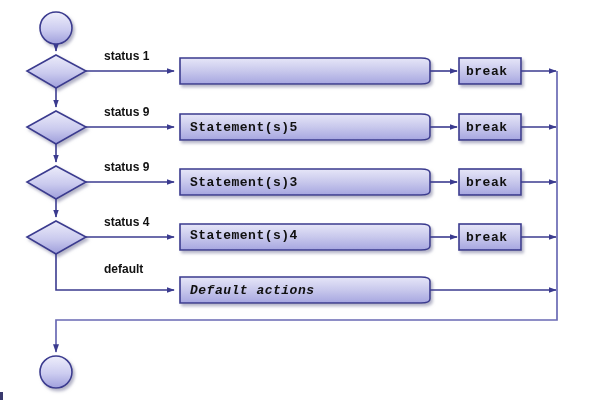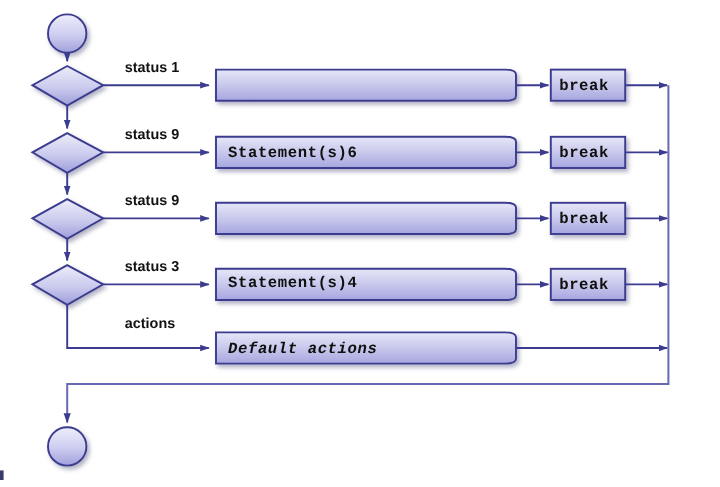--- a/index.html
+++ b/index.html
@@ -133,24 +133,25 @@
     <line x1="430" y1="290" x2="556" y2="290" stroke="#3b3b8f" stroke-width="1.6" marker-end="url(#arrow)"></line>
 
     <path d="M 557 71 L 557 320 L 56 320 L 56 352" fill="none" stroke="#6a6ab4" stroke-width="1.7" marker-end="url(#arrow)"></path>
 
     <circle cx="56" cy="372" r="16" fill="url(#gradCircle)" stroke="#3b3b8f" stroke-width="1.6" filter="url(#softShadow)"></circle>
   </svg>
 
   <div class="edge-label" style="left:104px; top:49px;">status 1</div>
   <div class="edge-label" style="left:104px; top:105px;">status 9</div>
   <div class="edge-label" style="left:104px; top:160px;">status 9</div>
-  <div class="edge-label" style="left:104px; top:215px;">status 3</div>
-  <div class="edge-label" style="left:104px; top:262px;">actions</div>
+  <div class="edge-label" style="left:104px; top:215px;">status 4</div>
+  <div class="edge-label" style="left:104px; top:262px;">default</div>
 
-  <div class="node-label" style="left:190px; top:120px;">Statement(s)6</div>
+  <div class="node-label" style="left:190px; top:120px;">Statement(s)5</div>
+  <div class="node-label" style="left:190px; top:175px;">Statement(s)3</div>
   <div class="node-label" style="left:190px; top:228px;">Statement(s)4</div>
   <div class="node-label" style="left:190px; top:283px;font-style:italic;">Default actions</div>
 
   <div class="node-label" style="left:466px; top:64px;">break</div>
   <div class="node-label" style="left:466px; top:120px;">break</div>
   <div class="node-label" style="left:466px; top:175px;">break</div>
   <div class="node-label" style="left:466px; top:230px;">break</div>
 
   <div class="corner-artifact"></div>
 

